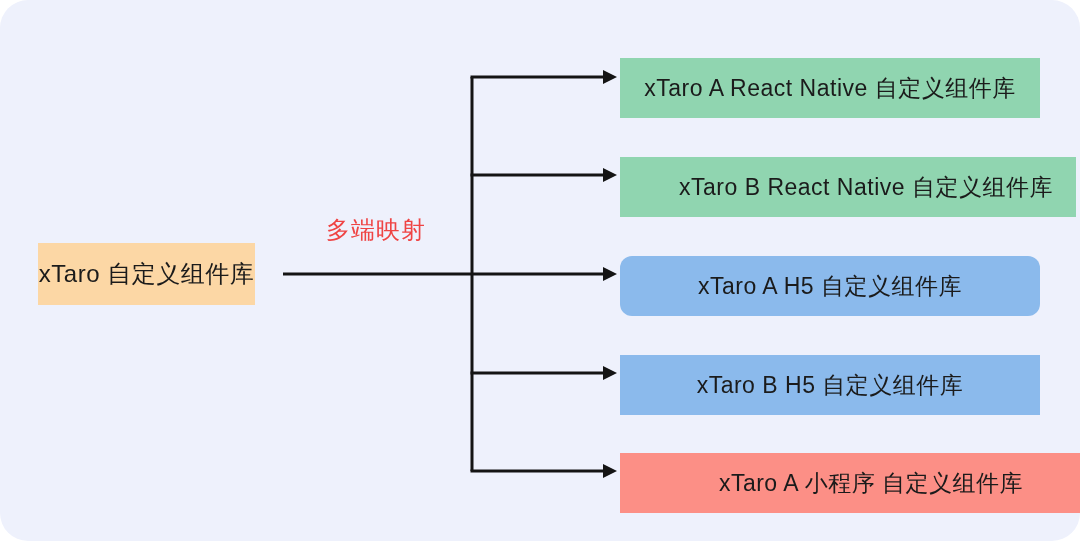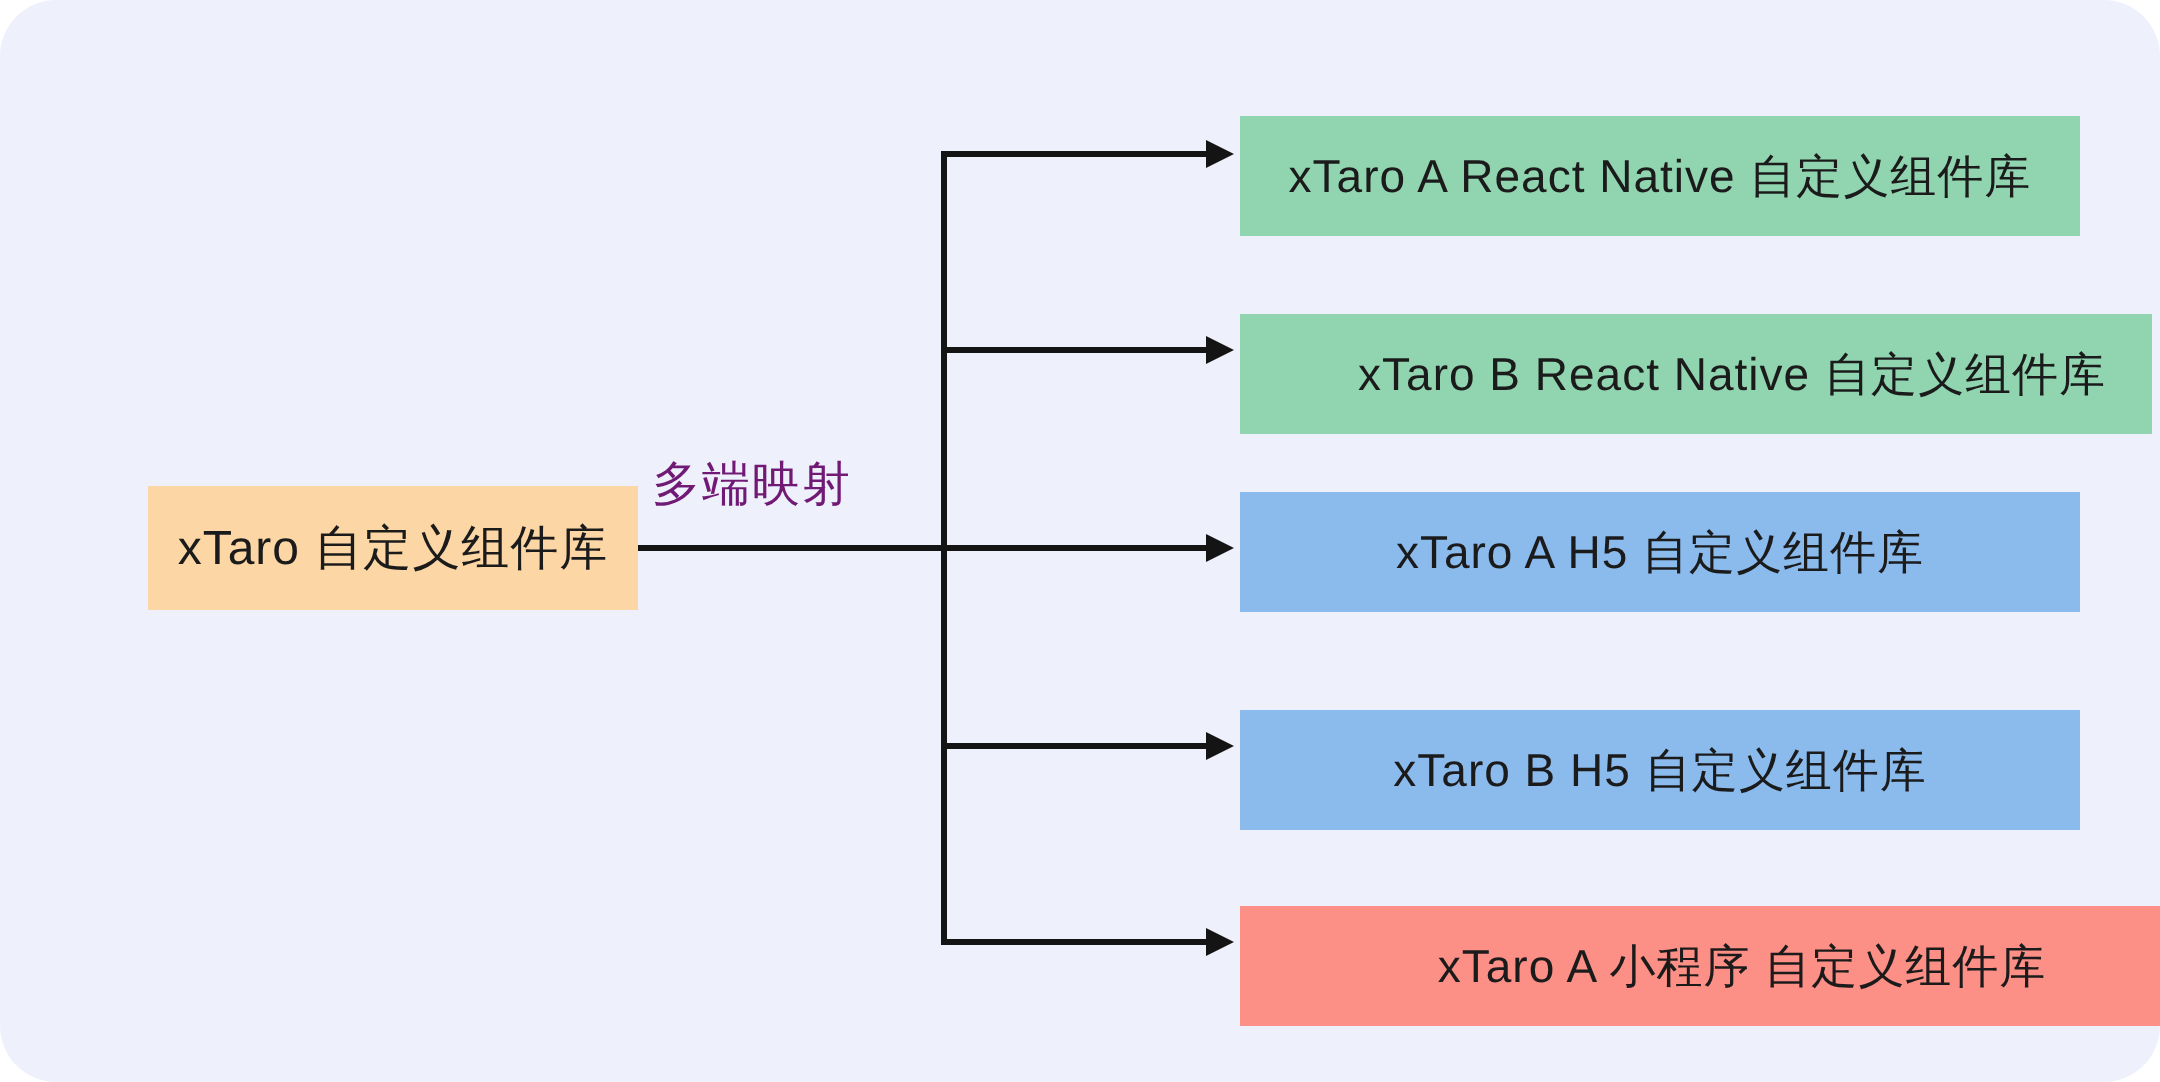--- a/index.html
+++ b/index.html
@@ -50,45 +50,44 @@
     justify-content: center;
     text-align: center;
     color: #1b1b1b;
     font-size: 23px;
     letter-spacing: 0.5px;
     white-space: nowrap;
   }
   .root-node {
     left: 38px;
     top: 243px;
-    width: 245px;
+    width: 217px;
     height: 62px;
     font-size: 24px;
-    margin-left: 36px;
   }
   .target-node {
     left: 620px;
     width: 420px;
     height: 60px;
     margin-top: 12px;
   }
   .target-0 { top: 46px; }
   .target-1 { top: 145px; padding-left: 36px; }
-  .target-2 { top: 234px; }
+  .target-2 { top: 244px; border-radius: 12px; }
   .target-3 { top: 343px; }
   .target-4 { top: 441px; }
   .edge-label {
     position: absolute;
     left: 296px;
-    top: 226px;
+    top: 214px;
     width: 160px;
     text-align: center;
     font-size: 24px;
     font-weight: 500;
-    color: #701a75;
+    color: #ef4444;
     letter-spacing: 1px;
   }
 </style>
 </head>
 <body style="background-color: rgb(255, 255, 255);">
 
 <div class="stage">
   <div class="canvas"></div>
 
   <svg class="connector-svg" viewBox="0 0 1080 541" xmlns="http://www.w3.org/2000/svg">

